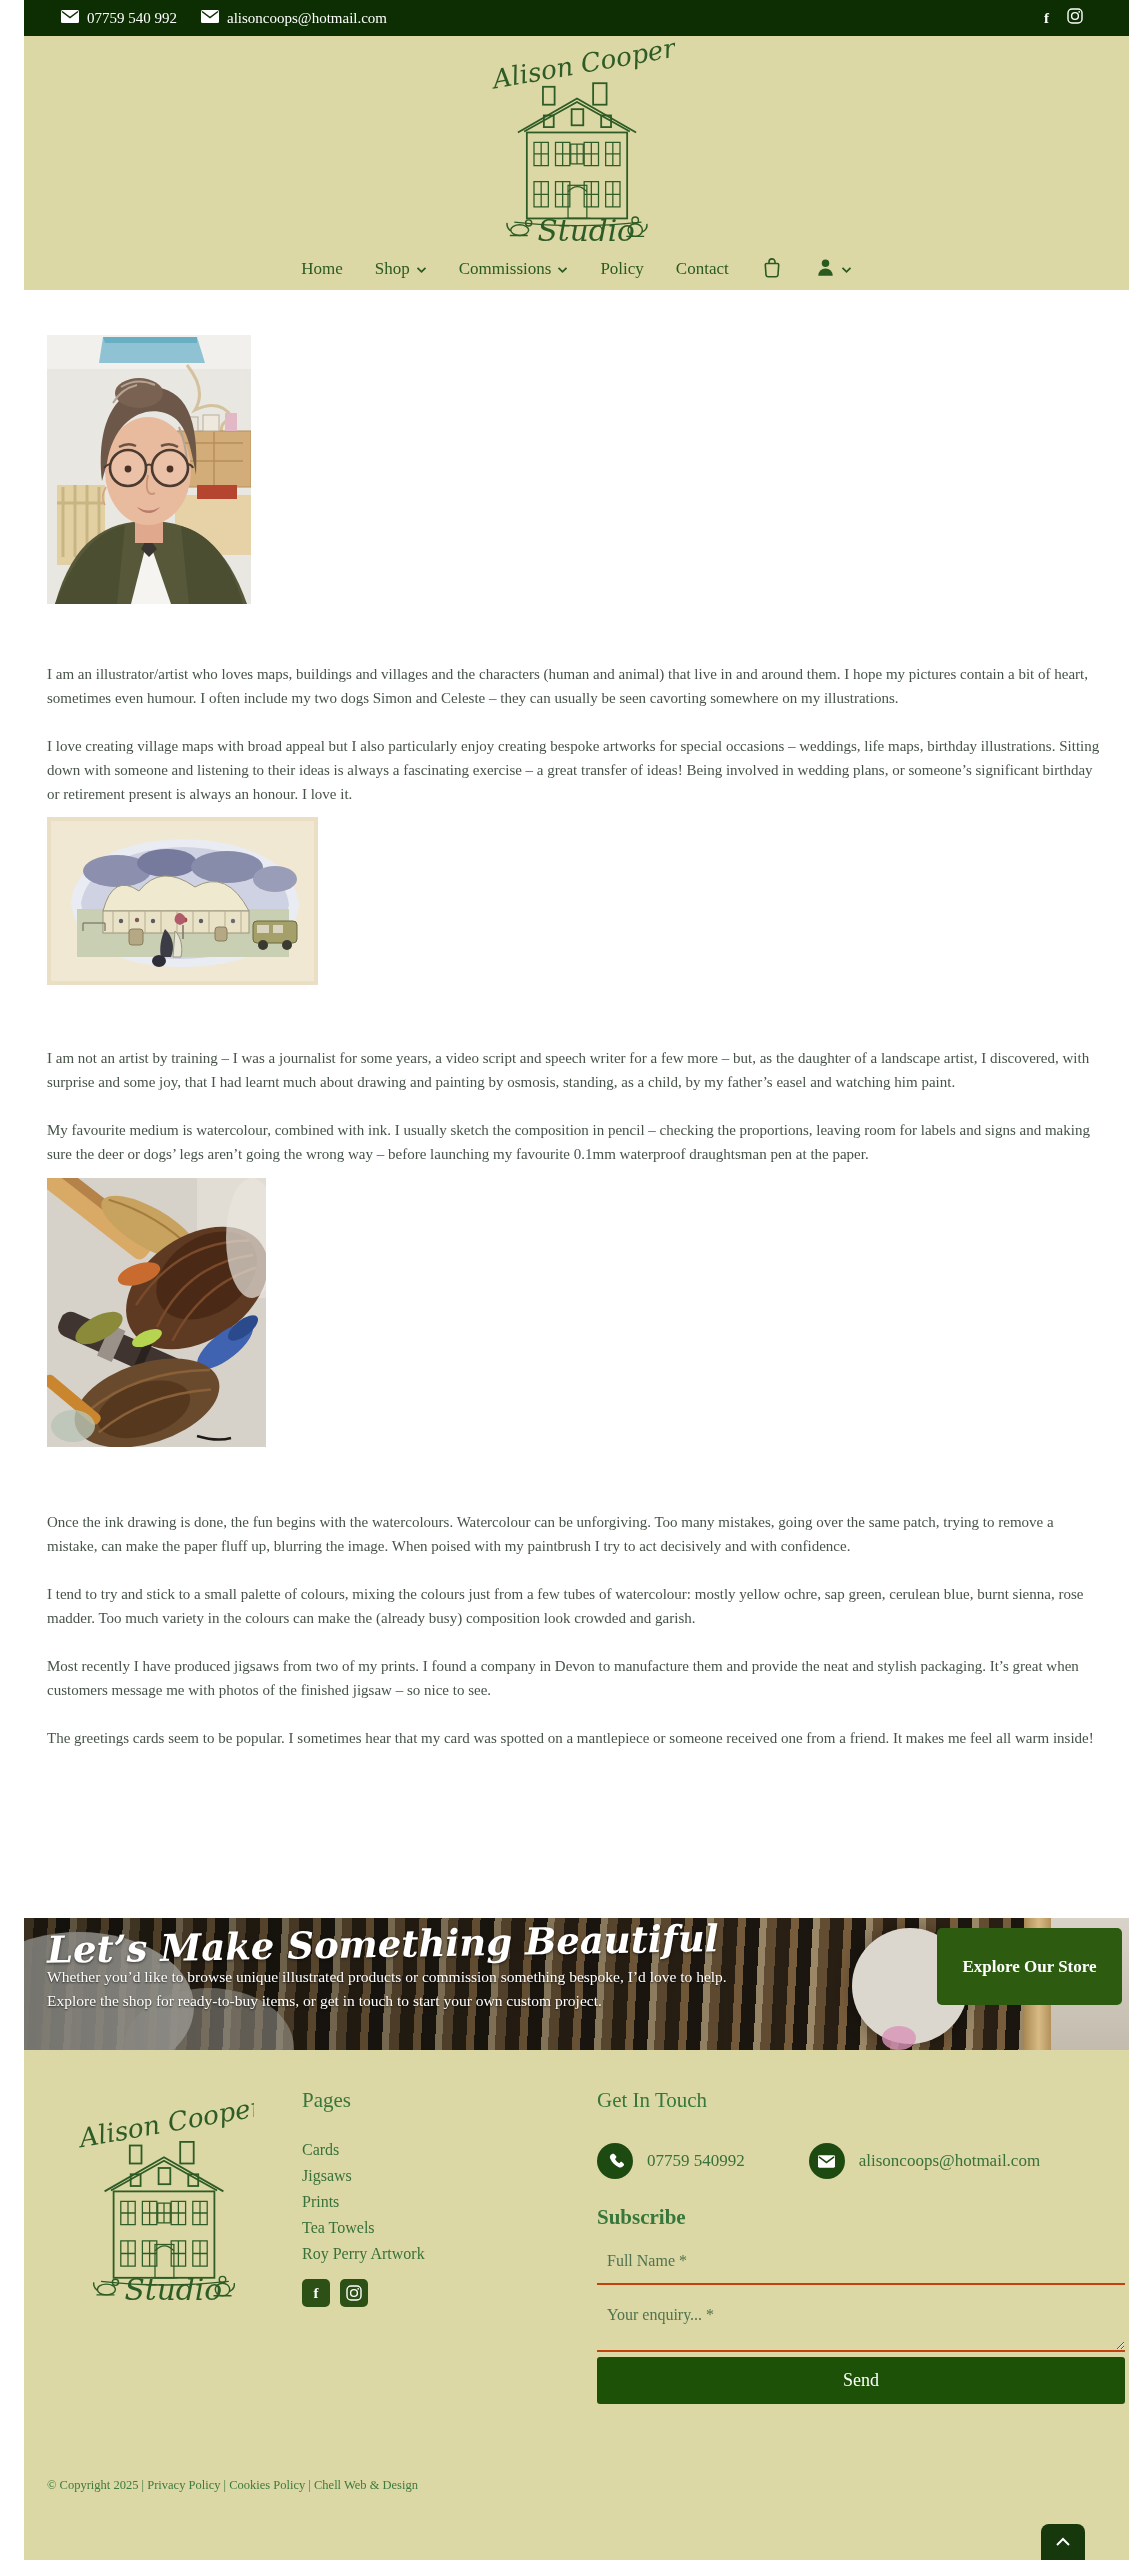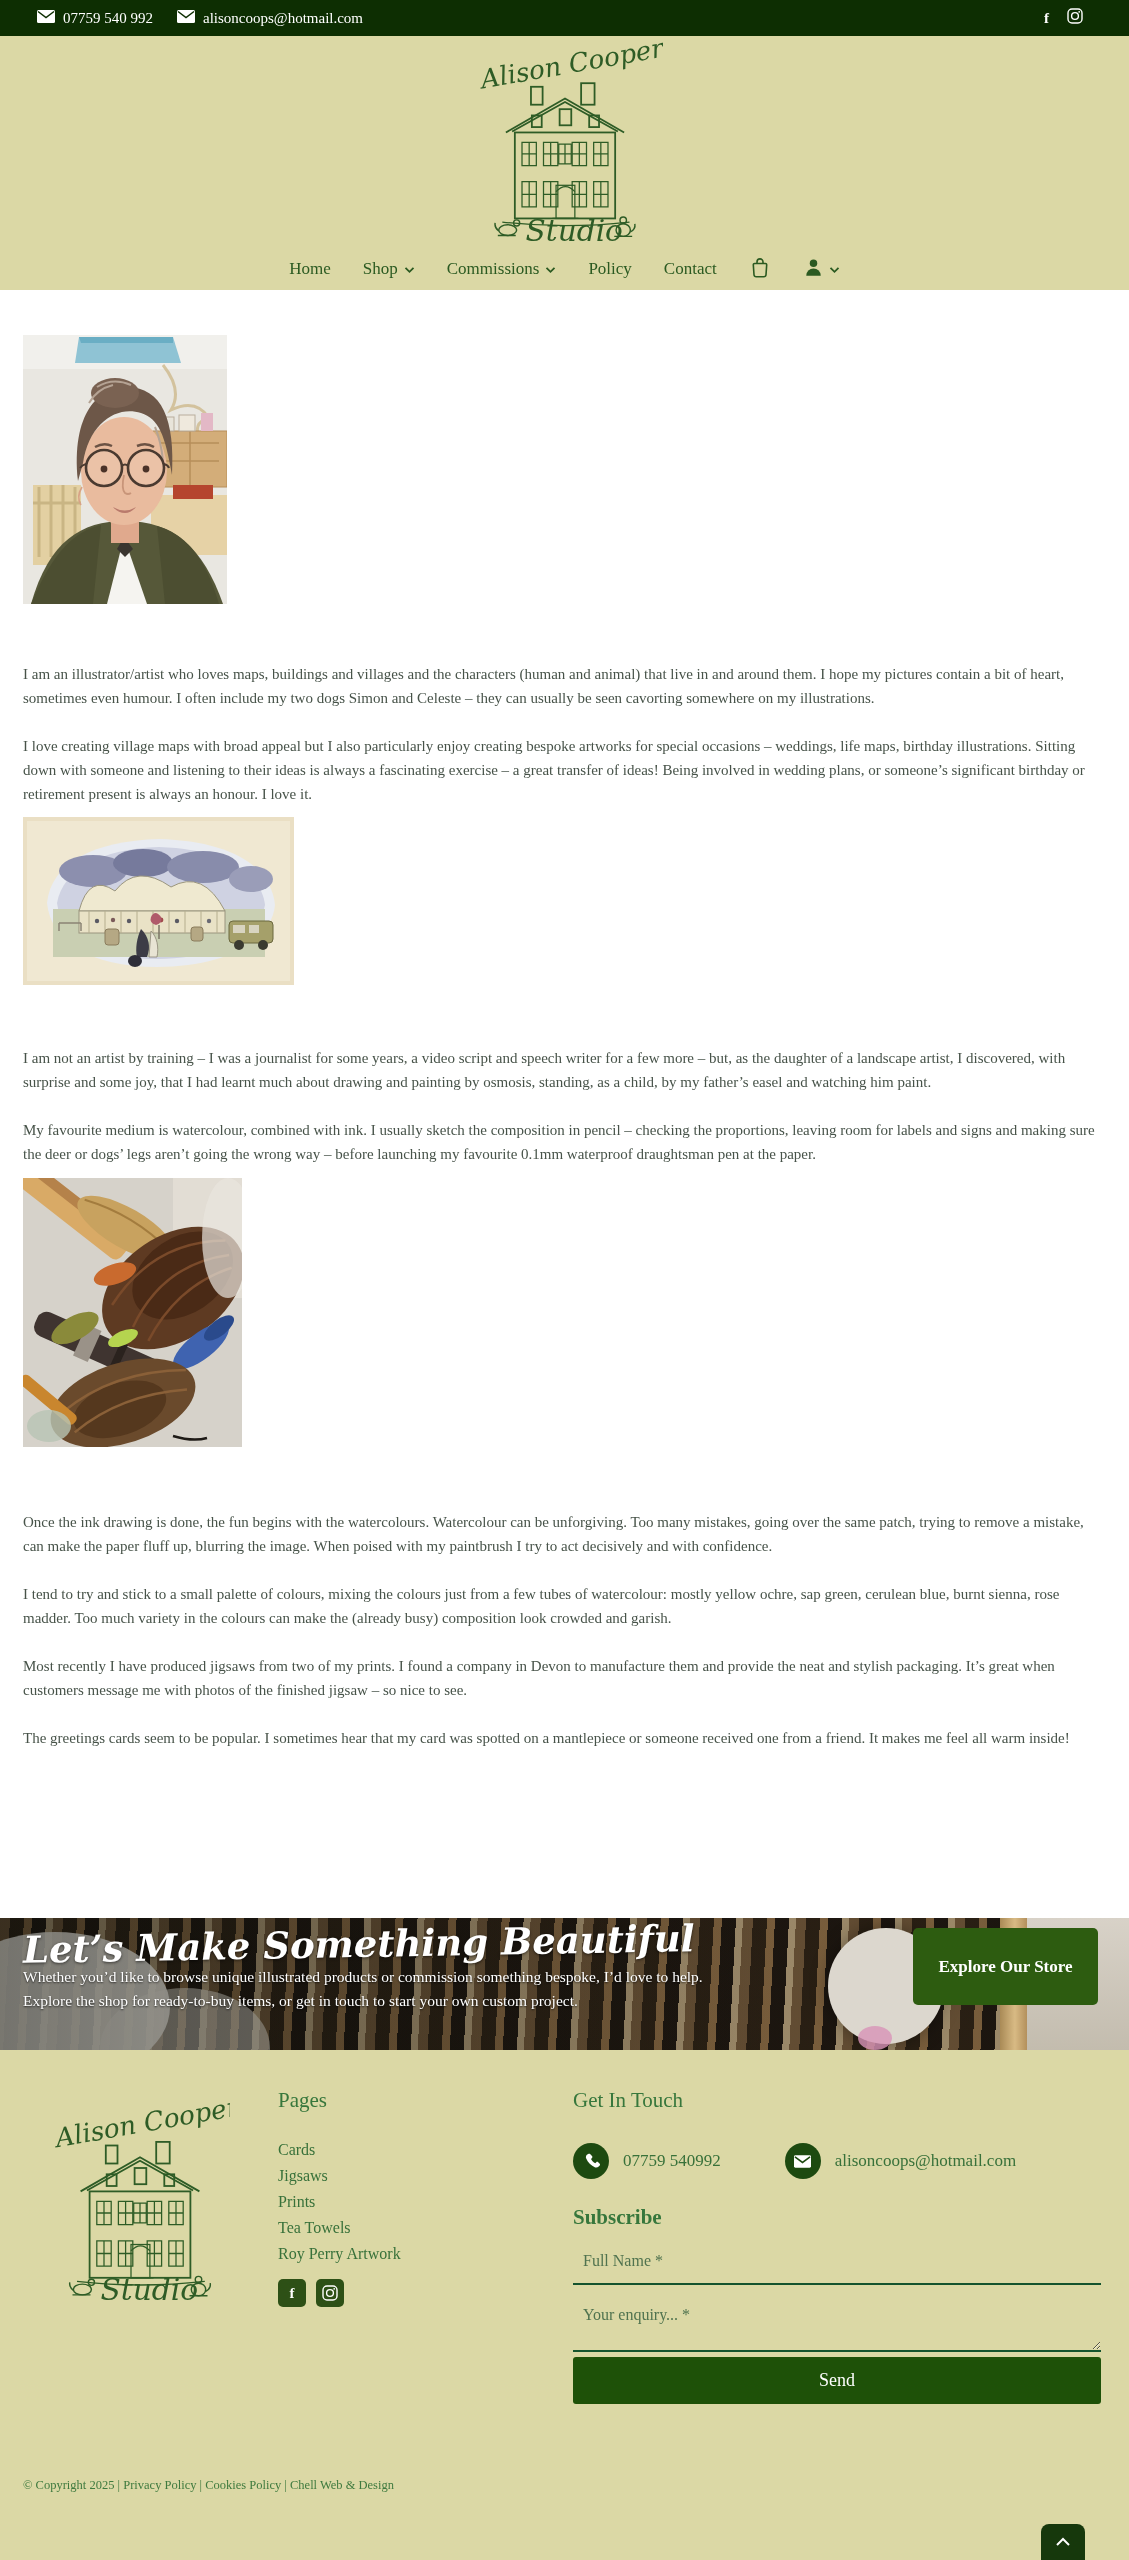--- a/index.html
+++ b/index.html
@@ -1,18 +1,18 @@
 <!DOCTYPE html>
 <html><head>
 <meta charset="utf-8">
 <style>
   * { margin:0; padding:0; box-sizing:border-box; }
   html,body { background:#fff; }
   body { width:1129px; font-family:"Liberation Serif", serif; position:relative; }
-  .page { width:1129px; height:2560px; position:relative; overflow:hidden; }
+  .page { width:1129px; height:2560px; position:relative; overflow:hidden;padding-left:24px; }
 
   
   .topbar { height:36px; background:#0d2e02; display:flex; align-items:center; padding:0 46px 0 37px; color:#fff; }
   .topbar-left { display:flex; align-items:center; gap:24px; flex:1; }
   .topbar-item { display:flex; align-items:center; gap:8px; font-size:15px; color:#fff; text-decoration:none; }
   .topbar-social { display:flex; align-items:center; gap:18px; }
   .fb-letter { font-size:15px; font-weight:bold; color:#fff; line-height:1; }
 
   
   .masthead { height:254px; background:#dbd8a5; text-align:center; padding-top:6px; }
@@ -60,21 +60,21 @@
   .f-pagelink { display:block; font-size:16px; color:#38713a; text-decoration:none; margin-bottom:10px; line-height:16px; cursor:pointer; }
   .f-social { display:flex; gap:10px; margin-top:17px; }
   .f-social-tile { width:28px; height:28px; border-radius:5px; background:#2d5016; display:flex; align-items:center; justify-content:center; cursor:pointer; }
   .f-contact { position:absolute; left:573px; top:38px; width:528px; }
   .f-contact-row { display:flex; align-items:center; gap:14px; margin:30px 0 0; }
   .f-circle { width:36px; height:36px; border-radius:50%; background:#1d4a10; display:flex; align-items:center; justify-content:center; flex:none; cursor:pointer; }
   .f-contact-text { font-size:17px; color:#38713a; text-decoration:none; }
   .f-contact-gap { width:36px; }
   .f-sub-h { margin-top:26px;font-weight:bold; }
   .f-form { margin-top:13px; }
-  .f-input, .f-area { width:100%; background:transparent; border:none; border-bottom:2px solid #14532d; height:42px;
+  .f-input, .f-area { width:100%; background:transparent; border:none; border-bottom:2px solid #c2410c; height:42px;
     font-family:"Liberation Serif", serif; font-size:16px; color:#3c5a3e; padding:0 2px 4px 10px; outline:none; }
   .f-input::placeholder, .f-area::placeholder { color:#50734f; opacity:1; }
   .f-row2 { display:flex; gap:22px; margin-top:9px; }
   .f-row2 .f-input { flex:1; }
   .f-area { display:block; height:58px; margin-top:9px; resize:vertical; padding-top:12px; }
   .f-send { display:block; width:100%; height:47px; margin-top:5px; background:#1e5108; border:none; border-radius:3px;
     color:#fff; font-family:"Liberation Serif", serif; font-size:18px; cursor:pointer; }
   .copyright { position:absolute; left:23px; top:428px; font-size:12.5px; color:#3f7a3f; }
   .scrolltop { position:absolute; right:44px; bottom:0; width:44px; height:36px; background:#16380c; border:none;
     border-radius:8px 8px 0 0; display:flex; align-items:center; justify-content:center; cursor:pointer; }

